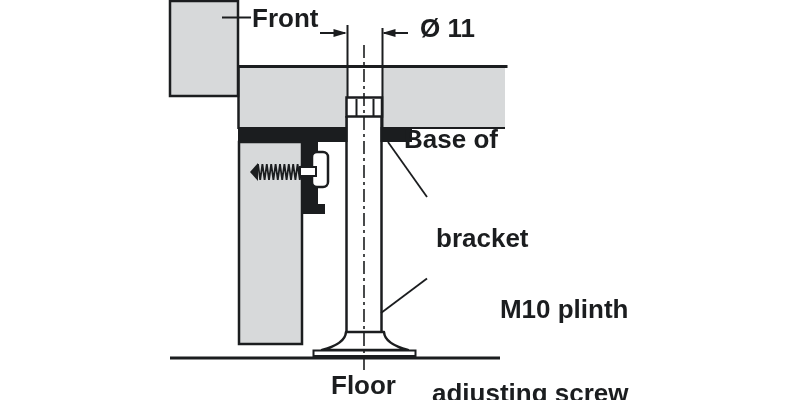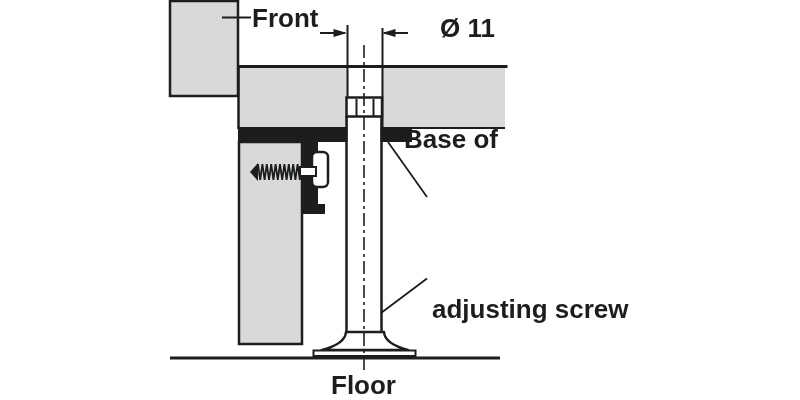--- a/index.html
+++ b/index.html
@@ -83,28 +83,30 @@
     <line class="ink-stroke" stroke-width="2" x1="384" y1="33" x2="408" y2="33"></line>
     <polygon class="ink-fill" points="382,33 395.5,29 395.5,37"></polygon>
 
     <line class="ink-stroke" stroke-width="2" x1="222" y1="17.5" x2="251" y2="17.5"></line>
     <line class="ink-stroke" stroke-width="1.8" x1="388" y1="142" x2="427" y2="197"></line>
     <line class="ink-stroke" stroke-width="1.8" x1="381" y1="313" x2="427" y2="278.5"></line>
   </svg>
 
   <div class="label" style="left:252px; top:4px;">Front</div>
 
-  <div class="label" style="left:440px; top:14px;">Ø 11</div>
+  <div class="label" style="left:420px; top:14px;">Ø 11</div>
 
   <div class="label" style="left:404px; top:69px;">
     <span>Base of</span>
   </div>
 
   <div class="label" style="left:436px; top:168px;">
+    <span>bracket</span>
   </div>
 
   <div class="label" style="left:432px; top:239px;">
+    <span>M10 plinth</span>
     <span>adjusting screw</span>
   </div>
 
   <div class="label" style="left:331px; top:371px;">Floor</div>
 
 </div>
 
 </body></html>

